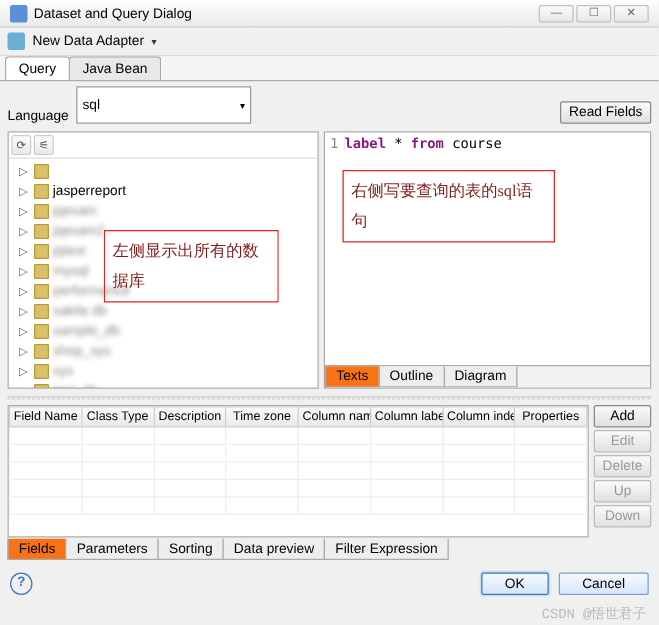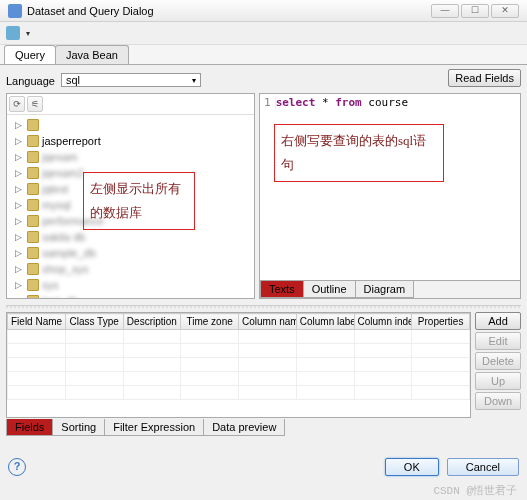--- a/index.html
+++ b/index.html
@@ -74,21 +74,21 @@
   padding: 4px 6px;
   gap: 6px;
 }
 .combo {
   display: flex;
   align-items: center;
   border: 1px solid #999;
   background: #fff;
   padding: 1px 4px;
   width: 140px;
-  height: 14px;
+  height: 30px;
 }
 .combo .arrow { margin-left: auto; font-size: 8px; }
 .read-fields-btn {
   margin-left: auto;
   border: 1px solid #888;
   background: linear-gradient(#fafafa,#e0e0e0);
   padding: 2px 6px;
   border-radius: 2px;
 }
 .split {
@@ -146,21 +146,21 @@
 .sub-tabs {
   display:flex; border-top:1px solid #aaa;
   position:absolute; bottom:0; left:0; right:0;
   background:#f2f2f2;
 }
 .sub-tab {
   padding:2px 8px; border:1px solid #aaa; border-top:none;
   background:#fff; margin-right:-1px; font-size:11px;
 }
 .bottom-tabs .sub-tab, .sub-tab.inactive { background:#eee; }
-.sub-tab.active { background:#b91c1c; }
+.sub-tab.active { background:#f97316; }
 .fields-section { padding: 2px 6px; }
 .table-wrap {
   display:flex;
   gap:4px;
 }
 .grid {
   border:1px solid #aaa;
   background:#fff;
   flex:1;
   height: 106px;
@@ -224,20 +224,21 @@
   <span>Dataset and Query Dialog</span>
   <div class="win-ctrls">
     <div class="win-btn">—</div>
     <div class="win-btn">☐</div>
     <div class="win-btn">✕</div>
   </div>
 </div>
 
 <div class="toolbar">
   <span class="btn-icon"></span>
+  <span>New Data Adapter</span>
   <span class="dropdown-arrow">▾</span>
 </div>
 
 <div class="tabs">
   <div class="tab">Query</div>
   <div class="tab inactive">Java Bean</div>
 </div>
 
 <div class="lang-row">
   <span>Language</span>
@@ -308,28 +309,28 @@
           <span class="expander">▷</span>
           <span class="db-icon"></span>
           <span class="blur">sys</span>
         </div>
       <div class="tree-item">
           <span class="expander">▷</span>
           <span class="db-icon"></span>
           <span class="blur">test_db</span>
         </div>
     </div>
-    <div class="annotation" style="top:78px;left:76px;width:112px;">左侧显示出所有的数据库</div>
+    <div class="annotation" style="top:78px;left:76px;width:140px;">左侧显示出所有的数据库</div>
   </div>
 
   <div class="pane">
     <div class="sql-area">
       <div class="gutter">1</div>
       <div>
-        <span class="sql-kw">select</span><span> * </span><span class="sql-kw">from</span><span> course</span>
+        <span class="sql-kw">label</span><span> * </span><span class="sql-kw">from</span><span> course</span>
       </div>
     </div>
     <div class="annotation" style="top:30px;left:14px;width:170px;">右侧写要查询的表的sql语句</div>
     <div class="sub-tabs">
       <div class="sub-tab active">Texts</div>
       <div class="sub-tab inactive">Outline</div>
       <div class="sub-tab inactive">Diagram</div>
     </div>
   </div>
 </div>
@@ -411,23 +412,24 @@
       <div class="side-btn disabled">Edit</div>
       <div class="side-btn disabled">Delete</div>
       <div class="side-btn disabled">Up</div>
       <div class="side-btn disabled">Down</div>
     </div>
   </div>
 </div>
 
 <div class="bottom-tabs">
   <div class="sub-tab active">Fields</div>
+  <div class="sub-tab">Parameters</div>
   <div class="sub-tab">Sorting</div>
+  <div class="sub-tab">Data preview</div>
   <div class="sub-tab">Filter Expression</div>
-  <div class="sub-tab">Data preview</div>
 </div>
 
 <div class="footer">
   <div class="help-icon">?</div>
   <div style="flex:1"></div>
   <div class="dlg-btn default">OK</div>
   <div class="dlg-btn">Cancel</div>
 </div>
 
 <div class="watermark">CSDN @悟世君子</div>

